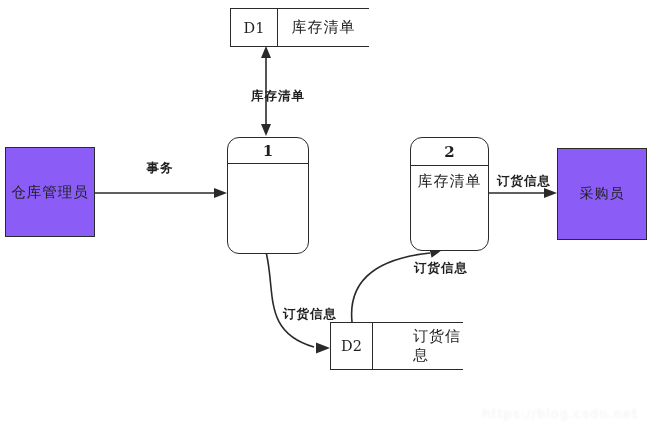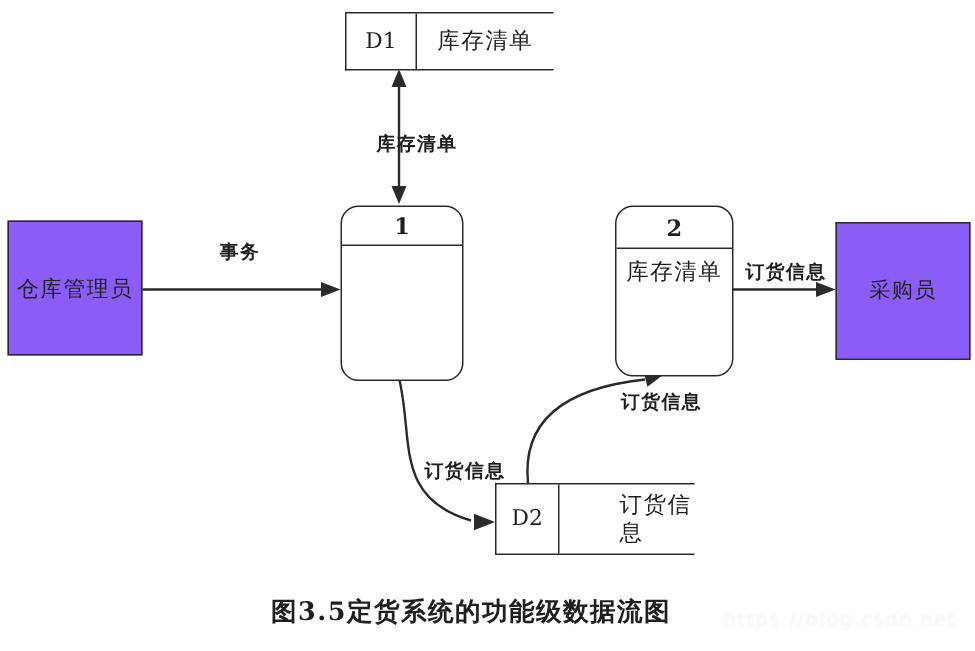--- a/index.html
+++ b/index.html
@@ -129,17 +129,16 @@
 
   <div class="entity warehouse">仓库管理员</div>
   <div class="entity purchaser">采购员</div>
 
   <div class="flow-label fl-transaction">事务</div>
   <div class="flow-label fl-inventory">库存清单</div>
   <div class="flow-label fl-orderinfo1">订货信息</div>
   <div class="flow-label fl-orderinfo2">订货信息</div>
   <div class="flow-label fl-orderreport">订货信息</div>
 
-  <div class="caption">图3.5定货系统的功能级数据流图</div>
 
   <div class="watermark">https://blog.csdn.net</div>
 
 </div>
 
 </body></html>

